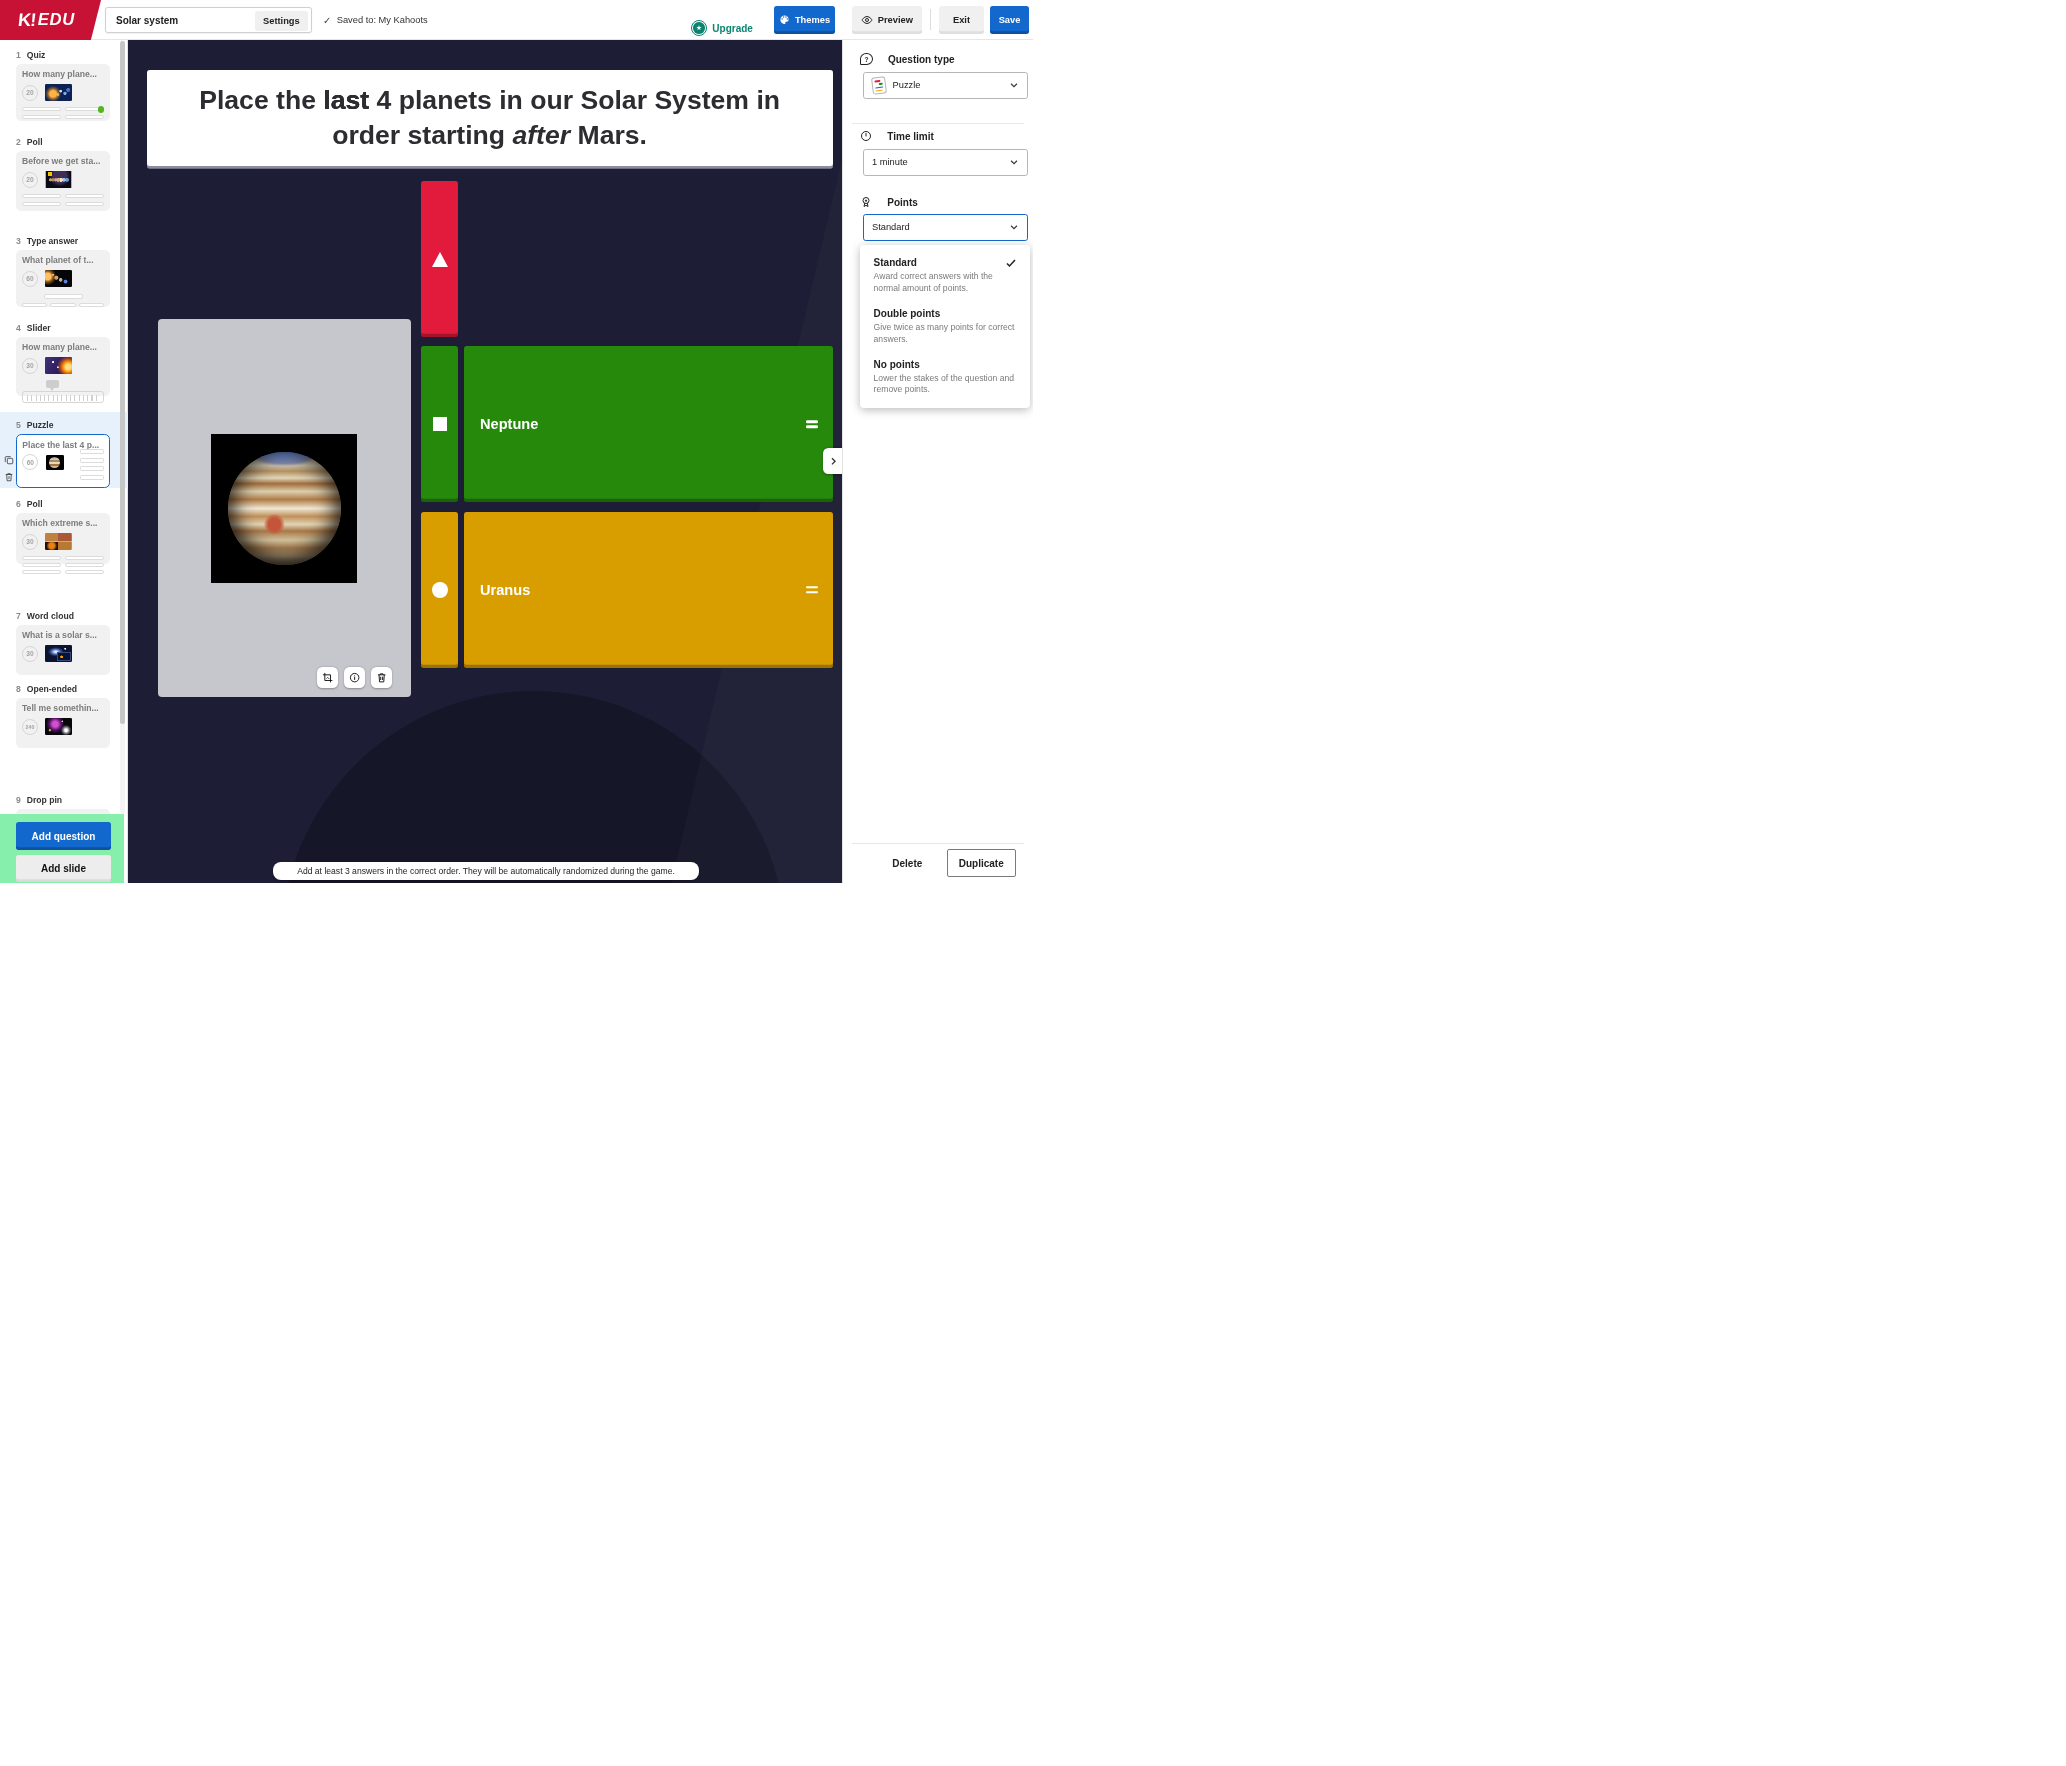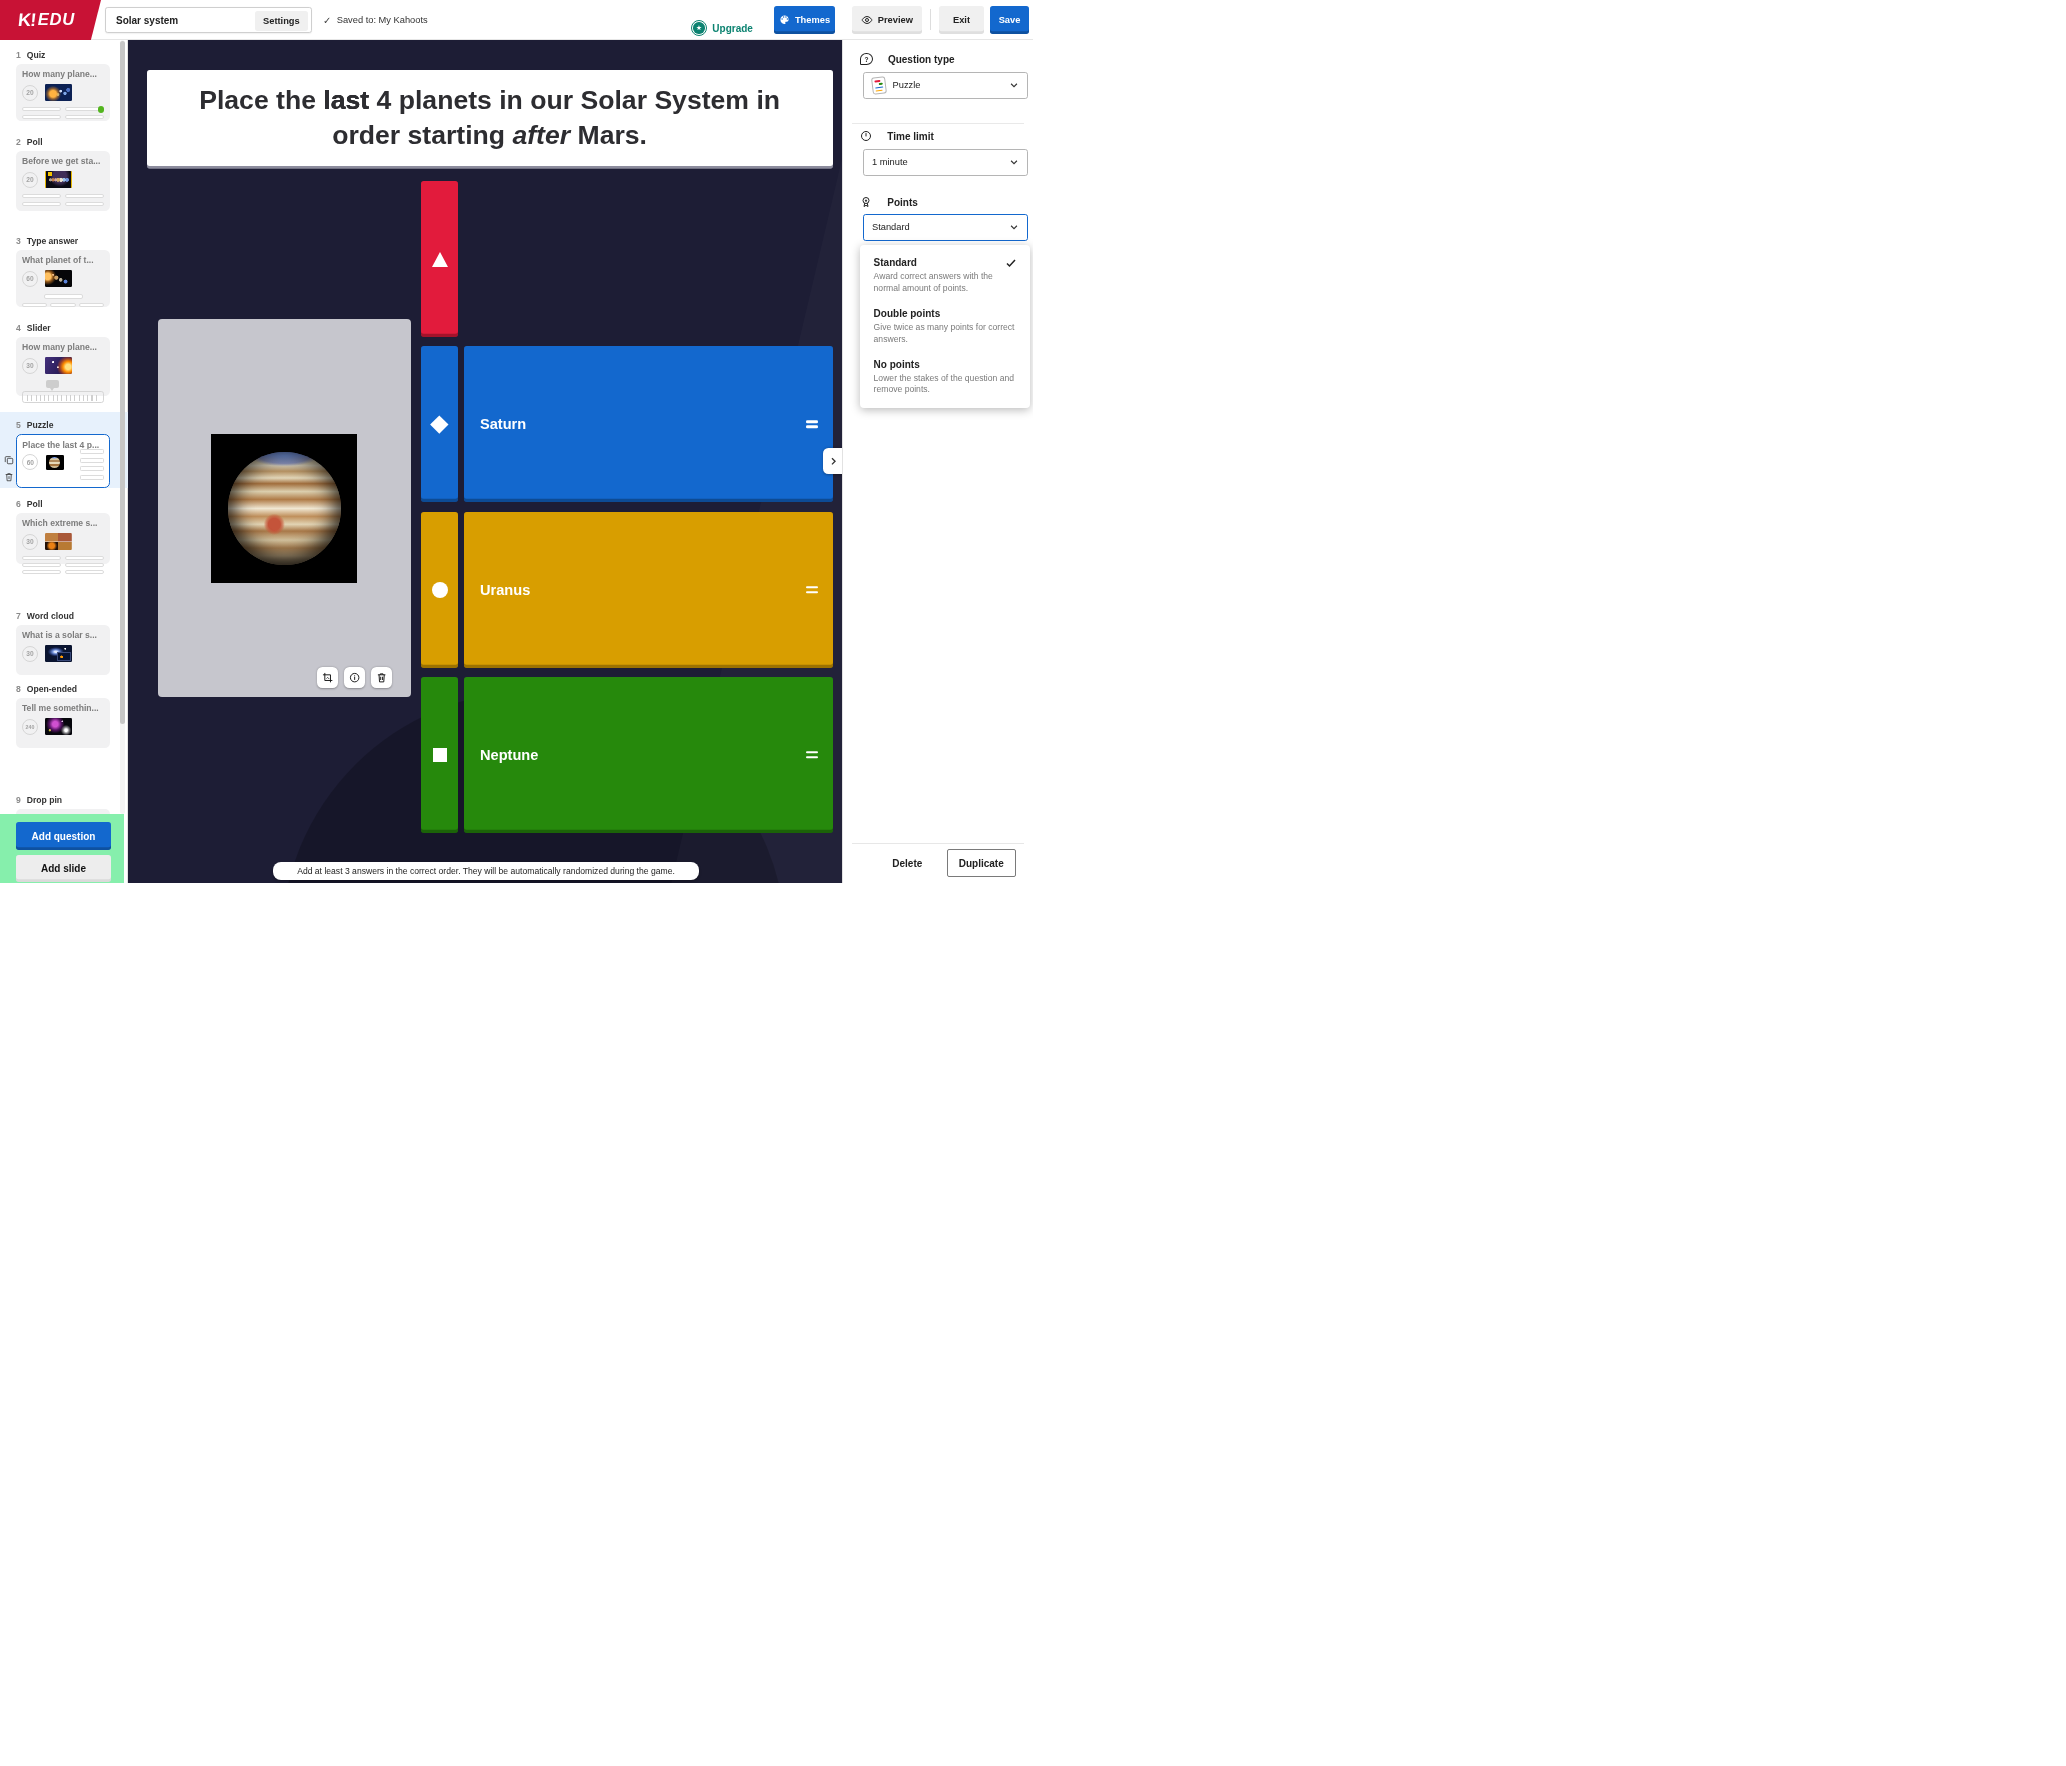--- a/index.html
+++ b/index.html
@@ -476,49 +476,37 @@
       </div>
     </div>
 
     <div class="answers" id="answers">
   <div class="ans-row">
     <div class="ans-shape" style="background:#e21b3c">
       <span class="shape-triangle"></span>
     </div>
   </div>
   <div class="ans-row">
-    <div class="ans-shape" style="background:#1368ce">
-      <span class="shape-diamond"></span>
-    </div>
-    <div class="ans-card" style="background:#1368ce">
-      <span class="ans-label">Saturn</span>
+    <div class="ans-shape" style="background:#26890c">
+      <span class="shape-square"></span>
+    </div>
+    <div class="ans-card" style="background:#26890c">
+      <span class="ans-label">Neptune</span>
       <span class="handle">
               <i></i>
               <i></i>
             </span>
     </div>
   </div>
   <div class="ans-row">
     <div class="ans-shape" style="background:#d89e00">
       <span class="shape-circle"></span>
     </div>
     <div class="ans-card" style="background:#d89e00">
       <span class="ans-label">Uranus</span>
-      <span class="handle">
-              <i></i>
-              <i></i>
-            </span>
-    </div>
-  </div>
-  <div class="ans-row">
-    <div class="ans-shape" style="background:#26890c">
-      <span class="shape-square"></span>
-    </div>
-    <div class="ans-card" style="background:#26890c">
-      <span class="ans-label">Neptune</span>
       <span class="handle">
               <i></i>
               <i></i>
             </span>
     </div>
   </div>
       </div>
 
     <div class="hint">Add at least 3 answers in the correct order. They will be automatically randomized during the game.</div>
 

